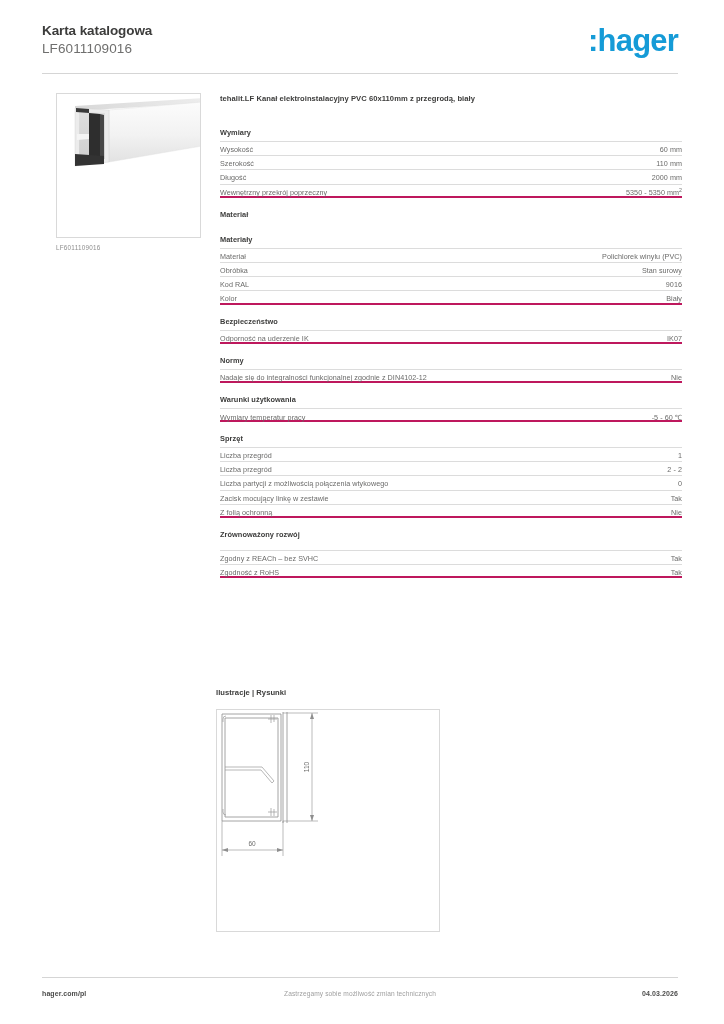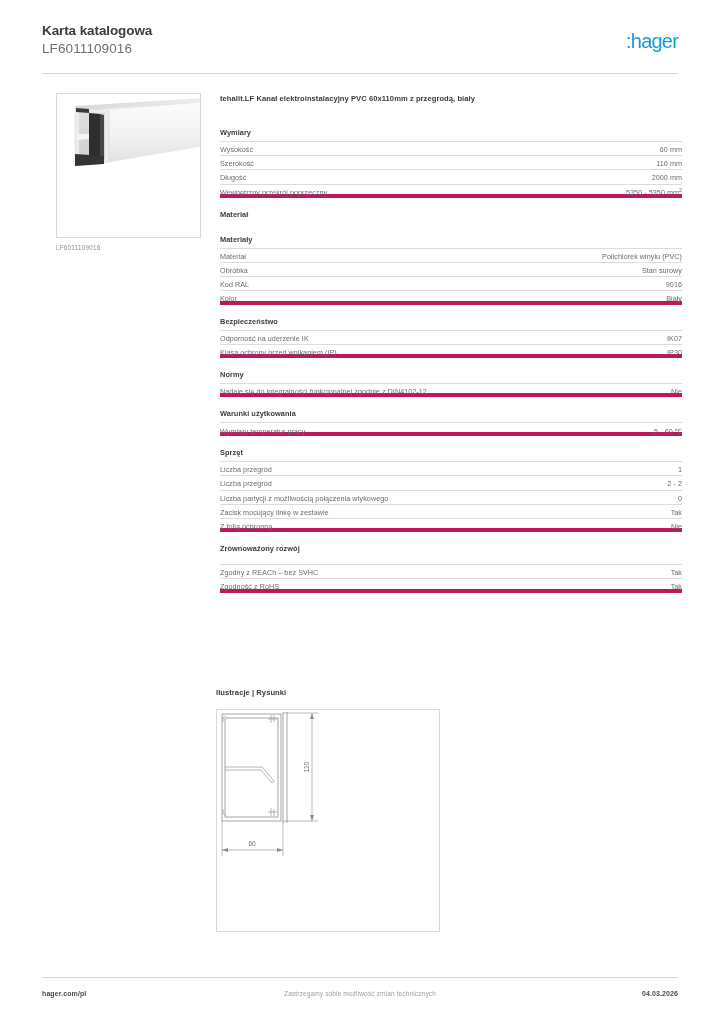--- a/index.html
+++ b/index.html
@@ -40,22 +40,22 @@
     font-weight: normal;
     color: #6f6f6e;
     letter-spacing: 0.1px;
     line-height: 17px;
     margin-top: 1px;
   }
   .brand-logo {
     position: absolute;
     right: 0;
     top: 6px;
-    font-size: 20px;
-    font-weight: normal;
+    font-size: 31px;
+    font-weight: bold;
     letter-spacing: -0.8px;
     line-height: 26px;
   }
   .header-rule {
     position: absolute;
     left: 42px;
     top: 73px;
     width: 636px;
     height: 1px;
     background: #d5d5d5;
@@ -131,21 +131,21 @@
 
   .row {
     display: flex;
     justify-content: space-between;
     align-items: baseline;
     border-top: 1px solid #dcdcdc;
     height: 14.2px;
     padding-top: 3px;
   }
   .row:last-child {
-    border-bottom: 4px solid #be185d;
+    border-bottom: 2px solid #be185d;
   }
   .row-label {
     font-size: 7.2px;
     color: #6a6a69;
     letter-spacing: 0.05px;
     white-space: nowrap;
   }
   .row-value {
     font-size: 7.2px;
     color: #6a6a69;
@@ -324,24 +324,20 @@
             <span class="row-label">Kolor</span>
             <span class="row-value">Biały</span>
           </div>
         </div>
         <div class="group">
           <div class="group-head">Bezpieczeństwo</div>
           <div class="row">
             <span class="row-label">Odporność na uderzenie IK</span>
             <span class="row-value">IK07</span>
           </div>
-          <div class="row">
-            <span class="row-label">Klasa ochrony przed wnikaniem (IP)</span>
-            <span class="row-value">IP30</span>
-          </div>
         </div>
         <div class="group">
           <div class="group-head">Normy</div>
           <div class="row">
             <span class="row-label">Nadaje się do integralności funkcjonalnej zgodnie z DIN4102-12</span>
             <span class="row-value">Nie</span>
           </div>
         </div>
         <div class="group">
           <div class="group-head">Warunki użytkowania</div>

